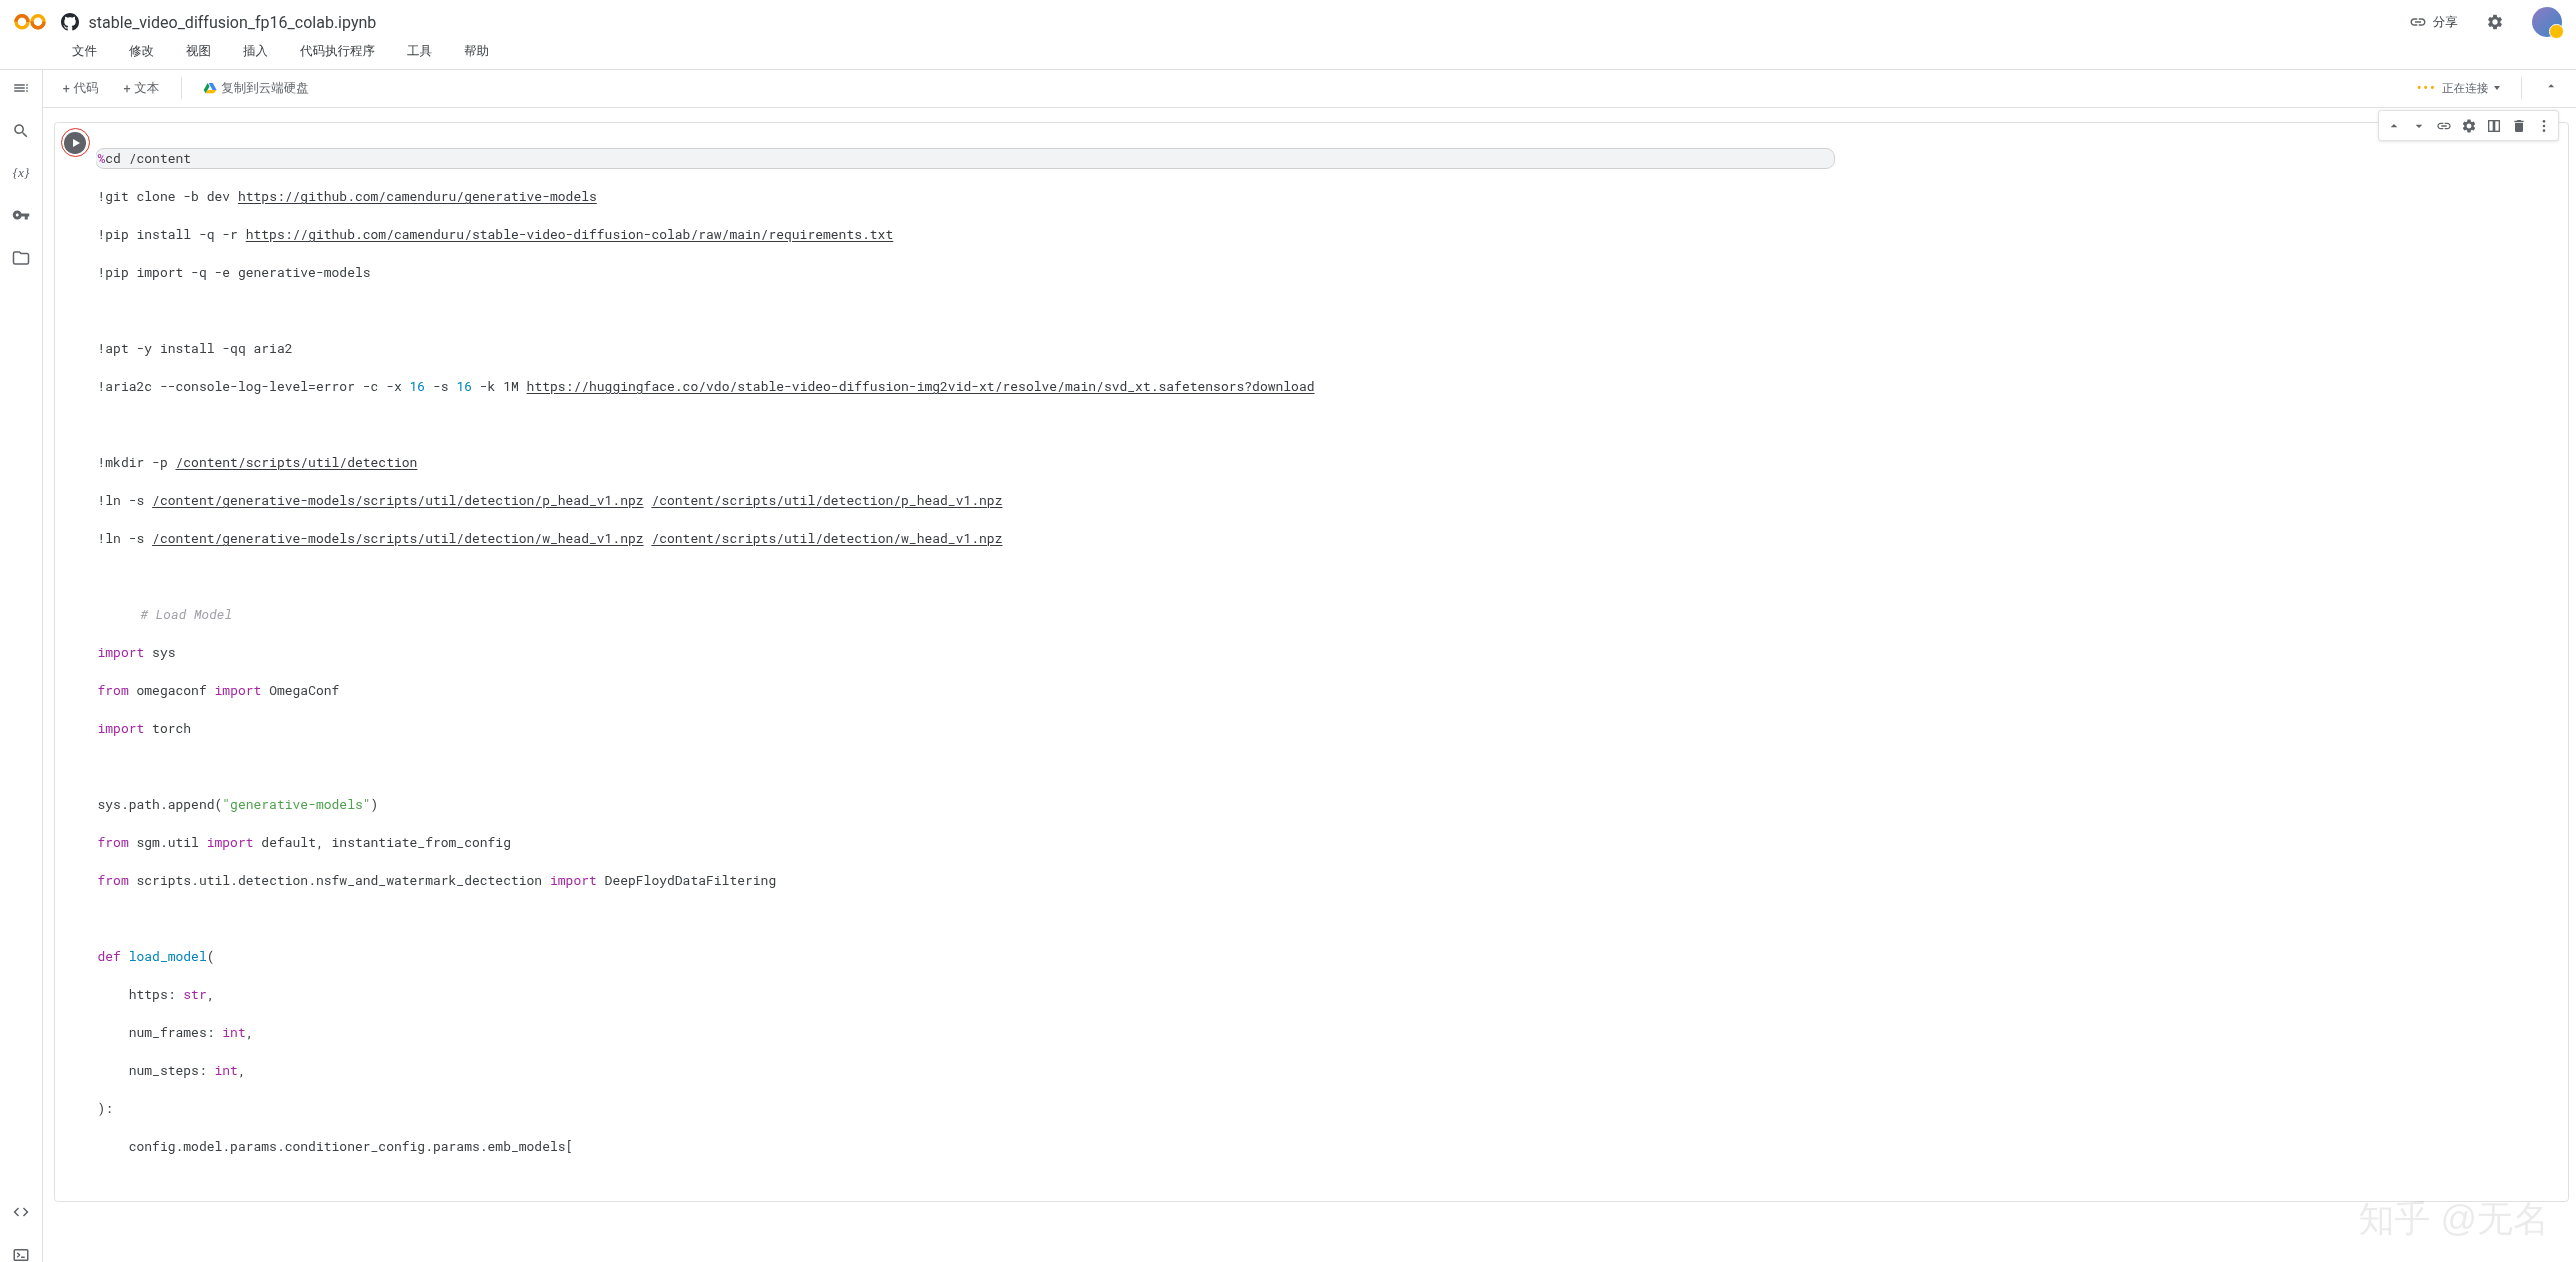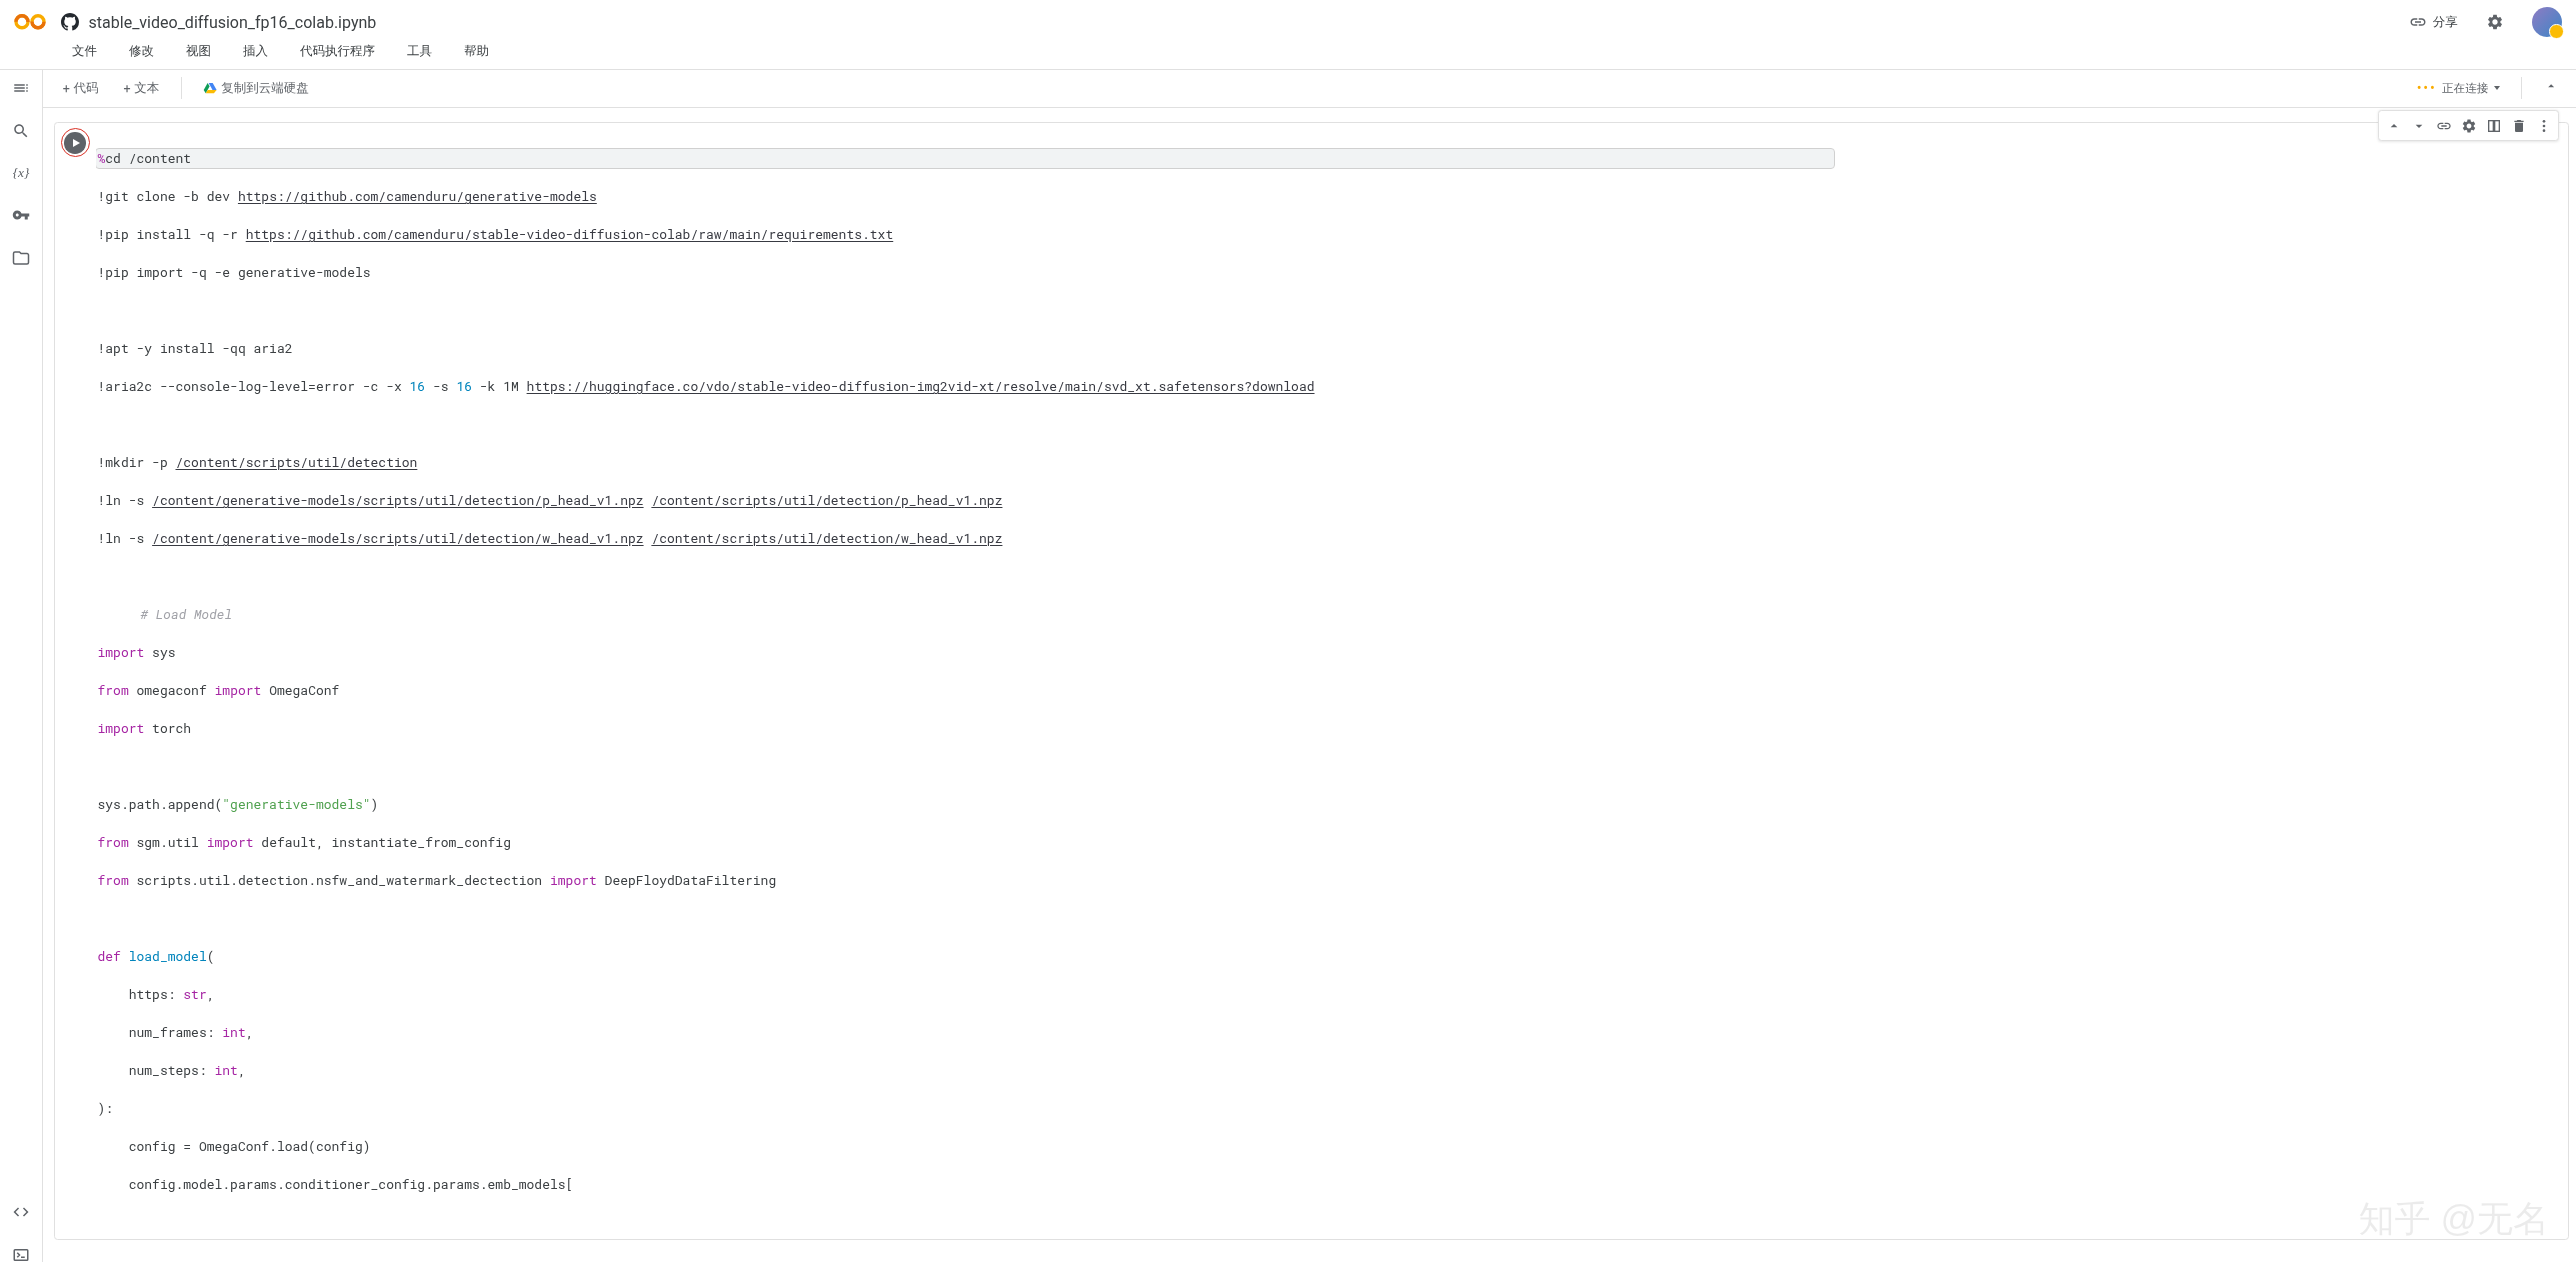--- a/index.html
+++ b/index.html
@@ -125,21 +125,21 @@
     font-size: 13px;
     line-height: 19px;
     white-space: pre;
     overflow-x: auto;
     position: relative;
   }
   .code-line { padding: 0 9px 0 1.8px; }
   .code-line.first {
     background: #f1f3f4;
     outline: 0.9px solid #d0d0d0;
-    border-radius:3px;
+    border-radius:8px;
     margin-right: 734px;
   }
   .t-mag { color: #a626a4; }
   .t-grn { color: #50a14f; }
   .t-com { color: #a0a1a7; font-style: italic; margin-left: 43px; }
   .t-blu { color: #0184bc; }
   .t-link { color: #383a42; text-decoration: underline; text-underline-offset: 1.8px; }
   .cell-toolbar {
     position: absolute; top: -12.5px; right: 9px;
     background: #fff;
@@ -327,21 +327,20 @@
 <div class="code-line"> </div>
 <div class="code-line"><span>sys.path.append(</span><span class="t-grn">"generative-models"</span><span>)</span></div>
 <div class="code-line"><span class="t-mag">from</span><span> sgm.util </span><span class="t-mag">import</span><span> default, instantiate_from_config</span></div>
 <div class="code-line"><span class="t-mag">from</span><span> scripts.util.detection.nsfw_and_watermark_dectection </span><span class="t-mag">import</span><span> DeepFloydDataFiltering</span></div>
 <div class="code-line"> </div>
 <div class="code-line"><span class="t-mag">def</span><span> </span><span class="t-blu">load_model</span><span>(</span></div>
 <div class="code-line"><span>    https: </span><span class="t-mag">str</span><span>,</span></div>
 <div class="code-line"><span>    num_frames: </span><span class="t-mag">int</span><span>,</span></div>
 <div class="code-line"><span>    num_steps: </span><span class="t-mag">int</span><span>,</span></div>
 <div class="code-line"><span>):</span></div>
-<div class="code-line"><span>    config = OmegaConf.load(config)</span></div>
 <div class="code-line"><span>    config.model.params.conditioner_config.params.emb_models[</span></div>
         </div>
       </div>
     </div>
   </div>
 </div>
 
 <div class="watermark">知乎 @无名</div>
 
 

